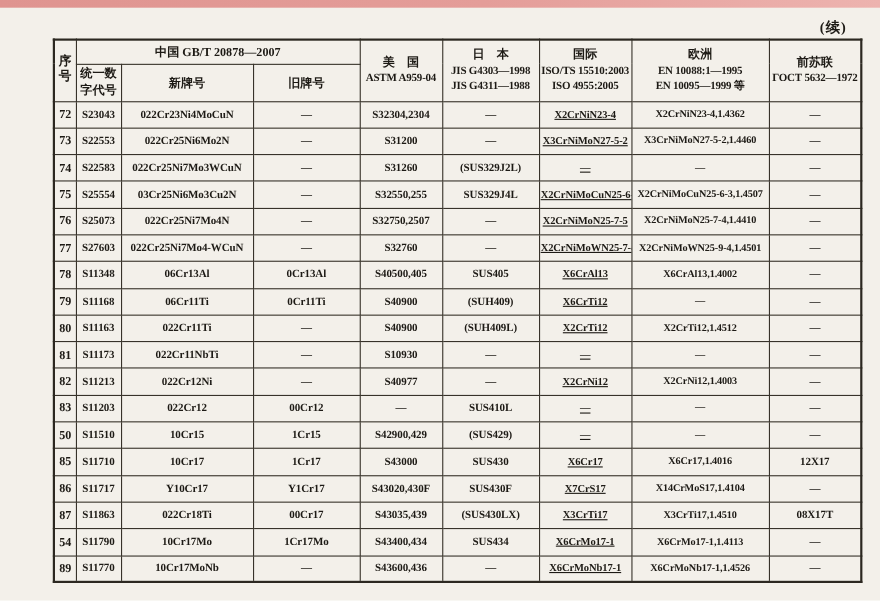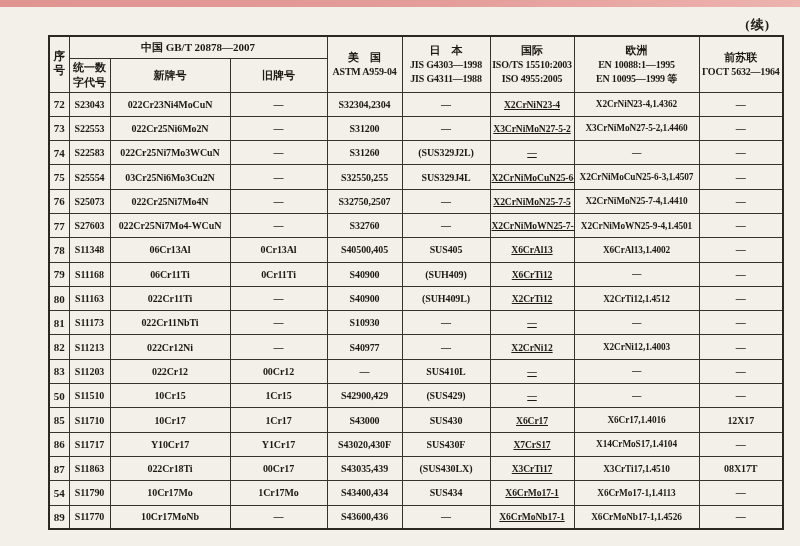--- a/index.html
+++ b/index.html
@@ -95,21 +95,21 @@
           <span class="hl lat">ISO/TS 15510:2003</span>
           <span class="hl lat">ISO 4955:2005</span>
         </th>
         <th rowspan="2">
           <span class="hl">欧洲</span>
           <span class="hl lat">EN 10088:1—1995</span>
           <span class="hl lat">EN 10095—1999 等</span>
         </th>
         <th rowspan="2">
           <span class="hl">前苏联</span>
-          <span class="hl lat">ГОСТ 5632—1964</span>
+          <span class="hl lat">ГОСТ 5632—1972</span>
         </th>
       </tr>
       <tr class="h2">
         <th>
           <span class="hl">统一数</span>
           <span class="hl">字代号</span>
         </th>
         <th>新牌号</th>
         <th>旧牌号</th>
       </tr>

